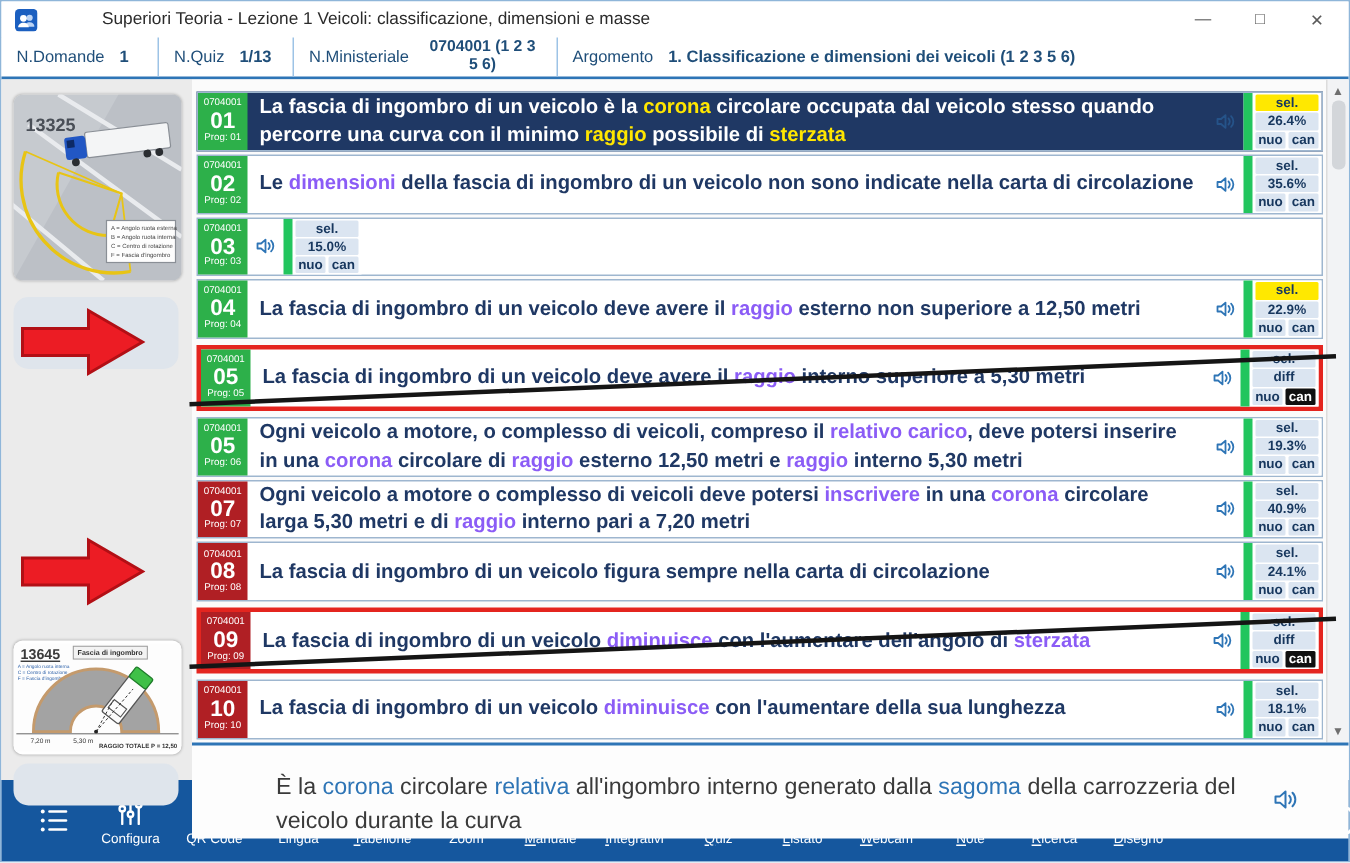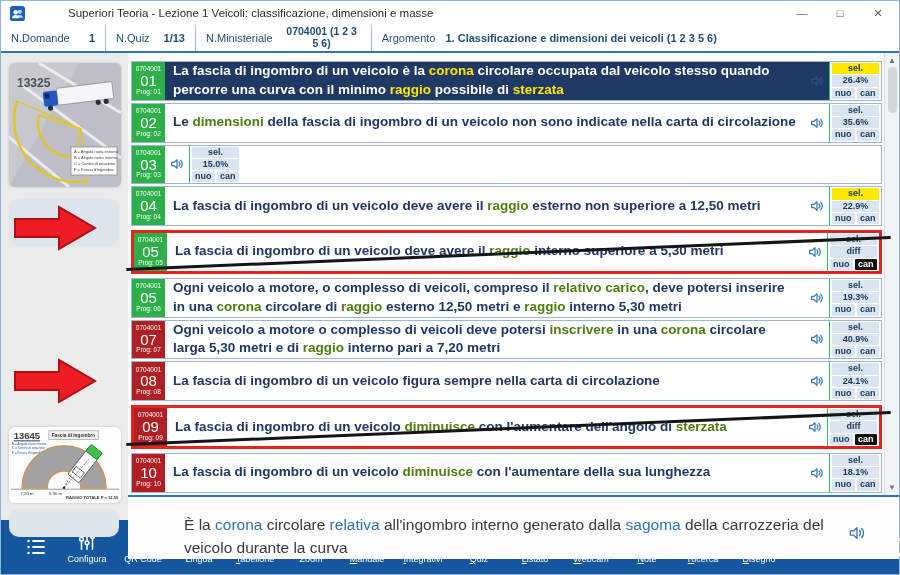--- a/index.html
+++ b/index.html
@@ -8,21 +8,21 @@
 
   
   .titlebar { height:24px; flex:0 0 24px; display:flex; align-items:center; gap:7px; padding:0 2px 0 9px; background:#fff; }
   .appicon { width:15px; height:15px; flex:0 0 15px; }
   .title-text { font-size:11.5px; color:#2b2b2b;margin-left:36px; }
   .winctrls { margin-left:auto; display:flex; height:100%; }
   .wbtn { width:38px; display:flex; align-items:center; justify-content:center; color:#5a5a5a; font-size:11px; cursor:default; }
 
   
   .header { height:28px; flex:0 0 28px; display:flex; align-items:stretch; background:#fff; border-bottom:2px solid #2e75b6; font-size:11px; color:#1f4e79; }
-  .hfield { display:flex; align-items:center; gap:10px; padding:0 10px; border-right:1px solid #9dc3e6;justify-content:space-between; }
+  .hfield { display:flex; align-items:center; gap:10px; padding:0 10px; border-right:1px solid #9dc3e6; }
   .hfield:last-child { border-right:none; }
   .hlabel { white-space:nowrap; }
   .hval { font-weight:bold; white-space:nowrap; }
   .hval.wrap2 { width:78px; white-space:normal; text-align:center; line-height:1.1; font-size:10.5px; }
 
   
   .content { flex:1; display:flex; background:#ebebeb; min-height:0; }
   .sidebar { width:127px; flex:0 0 127px; position:relative; background:#ebebeb; }
   .panelbox { position:absolute; left:8px; width:110px; background:#dfe5ec; border-radius:10px; }
   .fig { position:absolute; left:8px; width:112px; border-radius:6px; overflow:hidden; box-shadow:0 0 2px rgba(0,0,0,.25); }
@@ -30,31 +30,31 @@
 
   .main { flex:1; display:flex; flex-direction:column; background:#fbfbfb; min-width:0; }
   .qarea { display:flex; flex:0 0 auto; }
   .qlist { flex:1; padding:8px 2px 2px 3px; display:flex; flex-direction:column; gap:2px; min-width:0; }
 
   .qrow { display:flex; align-items:stretch; background:#fff; border:1px solid #9eb6cf; position:relative; min-height:29px; }
   .qrow.crossed { border:3px solid #e4251f; margin:2px 0; min-height:42px; }
   .badge { width:33px; flex:0 0 33px; background:#2db04a; color:#fff; display:flex; flex-direction:column; align-items:center; justify-content:center; line-height:1.05; text-align:center; }
   .qrow.red .badge { background:#b01f24; }
   .badge .b-code { font-size:6.5px; }
-  .badge .b-num { font-size:15px; font-weight:normal; }
+  .badge .b-num { font-size:15px; font-weight:bold; }
   .badge .b-prog { font-size:6.5px; }
   .qtext { flex:1; padding:0 8px; display:flex; align-items:center; font-weight:bold; font-size:13.5px; color:#1f3864; line-height:1.4; min-width:0; }
-  .kw { color:#4d7c0f; }
+  .kw { color:#8b5cf6; }
   .qrow.selected { background:#1f3864; }
   .qrow.selected .qtext { color:#fff; }
   .qrow.selected .kw { color:#ffe600; }
   .speaker { width:24px; flex:0 0 24px; display:flex; align-items:center; justify-content:center; }
   .qrow.selected .speaker { opacity:.45; }
 
-  .stats { width:52px; flex:0 0 52px; display:flex; flex-direction:column; justify-content:center; gap:1px; padding:1px 2px; background:#fff; font-size:9px; font-weight:bold; color:#17375e; text-align:center; border-left:1px solid #22c55e; }
+  .stats { width:52px; flex:0 0 52px; display:flex; flex-direction:column; justify-content:center; gap:1px; padding:1px 2px; background:#fff; font-size:9px; font-weight:bold; color:#17375e; text-align:center; border-left:6px solid #22c55e; }
   .scell { background:#dbe5f1; line-height:1.25; border-radius:1px; }
   .scell.yellow { background:#ffe800; }
   .nuocan { display:flex; gap:2px;align-items:center; }
   .nuocan span { background:#dbe5f1; flex:1; line-height:1.25; border-radius:1px; }
   .nuocan .can-black { background:#101010; color:#fff; }
 
   .strike { display:none; }
   .qrow.crossed .strike { display:block; position:absolute; left:-8px; right:-12px; top:50%; height:0; border-top:3px solid #151515; transform:rotate(-2.4deg); pointer-events:none; z-index:4; }
 
   .vscroll { width:15px; flex:0 0 15px; background:#f2f3f5; border-left:1px solid #dcdcdc; display:flex; flex-direction:column; align-items:center; justify-content:space-between; padding:3px 0; font-size:8px; color:#6f6f6f; }

